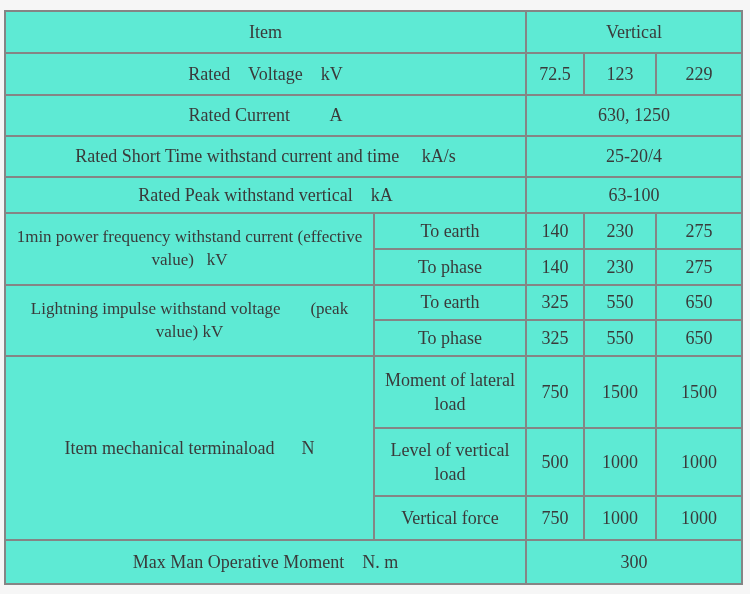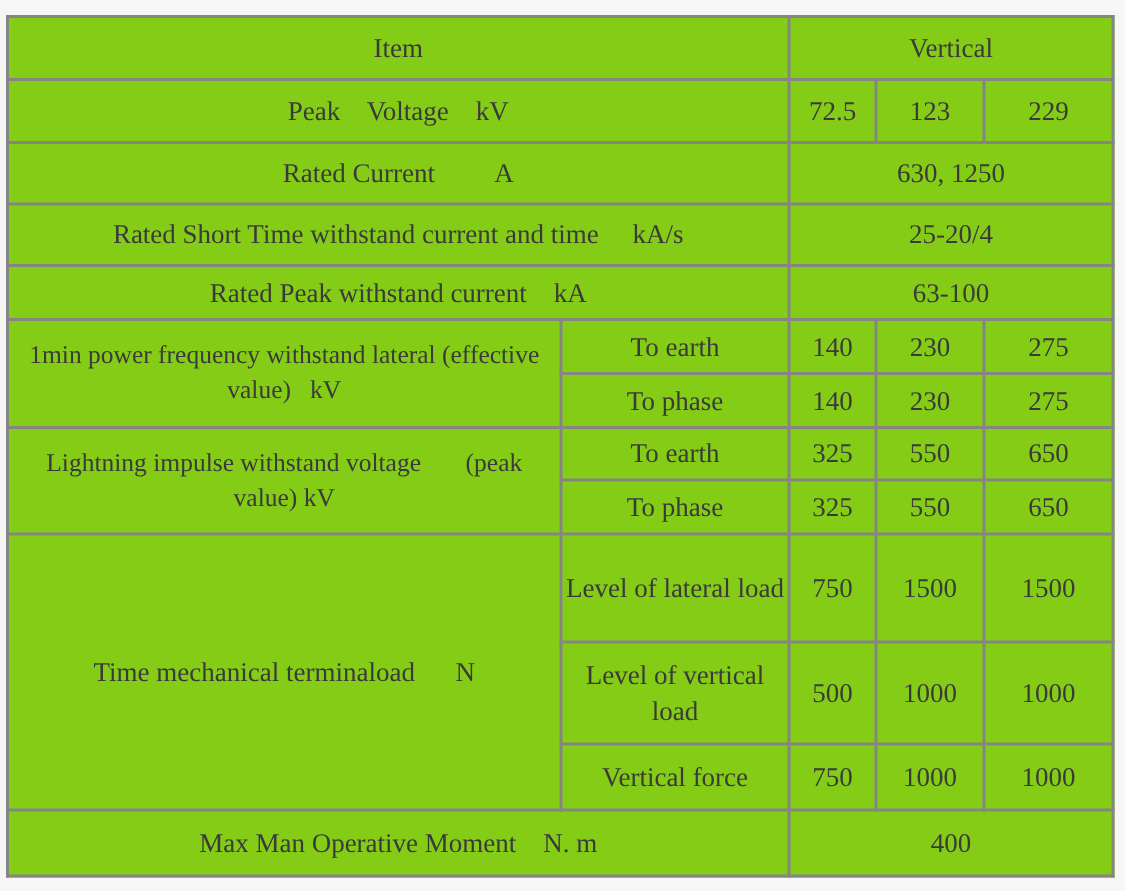--- a/index.html
+++ b/index.html
@@ -15,21 +15,21 @@
     width: 750px;
     height: 594px;
     box-sizing: border-box;
     padding: 10px 9px 11px 4px;
   }
   table.spec {
     border-collapse: collapse;
     table-layout: fixed;
     width: 737px;
     height: 573px;
-    background: #84cc16;
+    background: #5eead4;
     border: 2px solid #696969;
     color: #3a3a3a;
     font-size: 18px;
   }
   table.spec td {
     border: 2px solid #858585;
     text-align: center;
     vertical-align: middle;
     padding: 0 2px;
     white-space: pre-wrap;
@@ -65,43 +65,43 @@
         <col class="c5">
     </colgroup>
     <tbody>
 
       <tr class="rh42">
         <td colspan="2">Item</td>
         <td colspan="3">Vertical</td>
       </tr>
 
       <tr class="rh42">
-        <td colspan="2">Peak    Voltage    kV</td>
+        <td colspan="2">Rated    Voltage    kV</td>
         <td>72.5</td>
         <td>123</td>
         <td>229</td>
       </tr>
 
       <tr class="rh41">
         <td colspan="2">Rated Current         A</td>
         <td colspan="3">630, 1250</td>
       </tr>
 
       <tr class="rh41">
         <td colspan="2">Rated Short Time withstand current and time     kA/s</td>
         <td colspan="3">25-20/4</td>
       </tr>
 
       <tr class="rh36">
-        <td colspan="2">Rated Peak withstand current    kA</td>
+        <td colspan="2">Rated Peak withstand vertical    kA</td>
         <td colspan="3">63-100</td>
       </tr>
 
       <tr class="rh36">
-        <td rowspan="2" class="longlbl">1min power frequency withstand lateral (effective
+        <td rowspan="2" class="longlbl">1min power frequency withstand current (effective
 value)   kV</td>
         <td>To earth</td>
         <td>140</td>
         <td>230</td>
         <td>275</td>
       </tr>
       <tr class="rh36">
         <td>To phase</td>
         <td>140</td>
         <td>230</td>
@@ -117,38 +117,38 @@
         <td>650</td>
       </tr>
       <tr class="rh36">
         <td>To phase</td>
         <td>325</td>
         <td>550</td>
         <td>650</td>
       </tr>
 
       <tr class="rh72">
-        <td rowspan="3">Time mechanical terminaload      N</td>
-        <td>Level of lateral load</td>
+        <td rowspan="3">Item mechanical terminaload      N</td>
+        <td>Moment of lateral load</td>
         <td>750</td>
         <td>1500</td>
         <td>1500</td>
       </tr>
       <tr class="rh68">
         <td>Level of vertical load</td>
         <td>500</td>
         <td>1000</td>
         <td>1000</td>
       </tr>
       <tr class="rh44">
         <td>Vertical force</td>
         <td>750</td>
         <td>1000</td>
         <td>1000</td>
       </tr>
 
       <tr class="rh44">
         <td colspan="2">Max Man Operative Moment    N. m</td>
-        <td colspan="3">400</td>
+        <td colspan="3">300</td>
       </tr>
     </tbody>
   </table>
 </div>
 
 </body></html>

